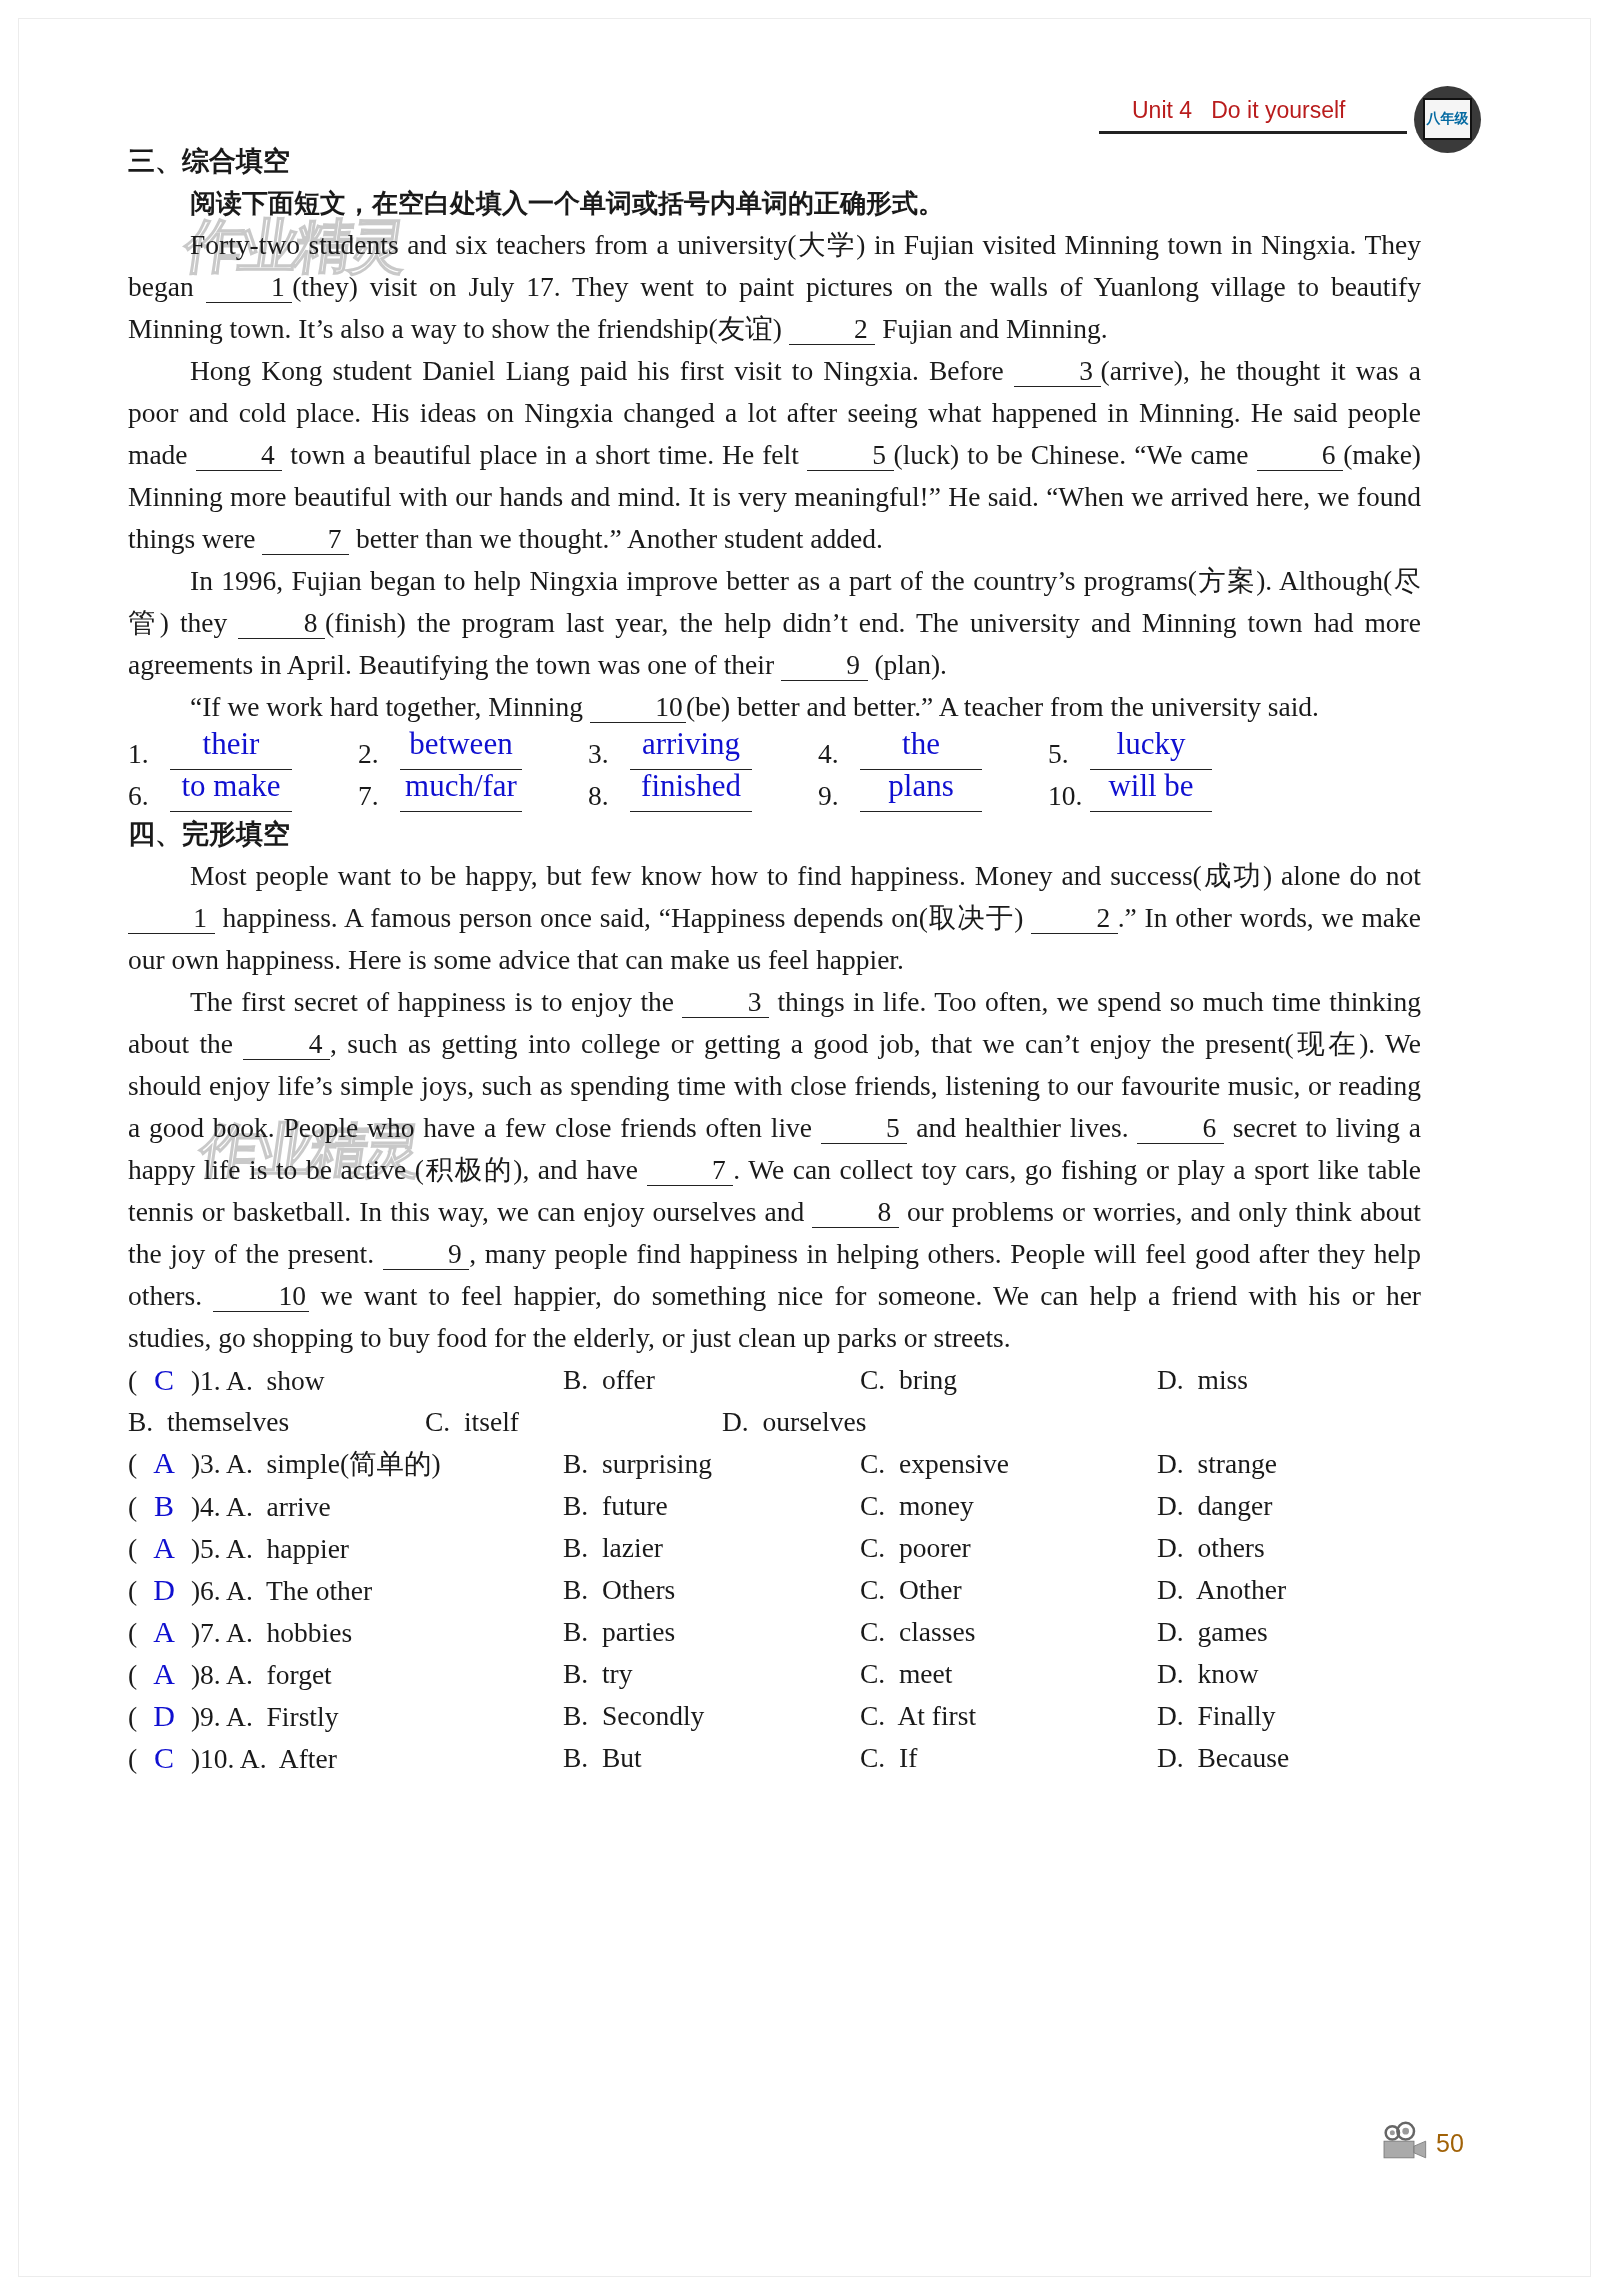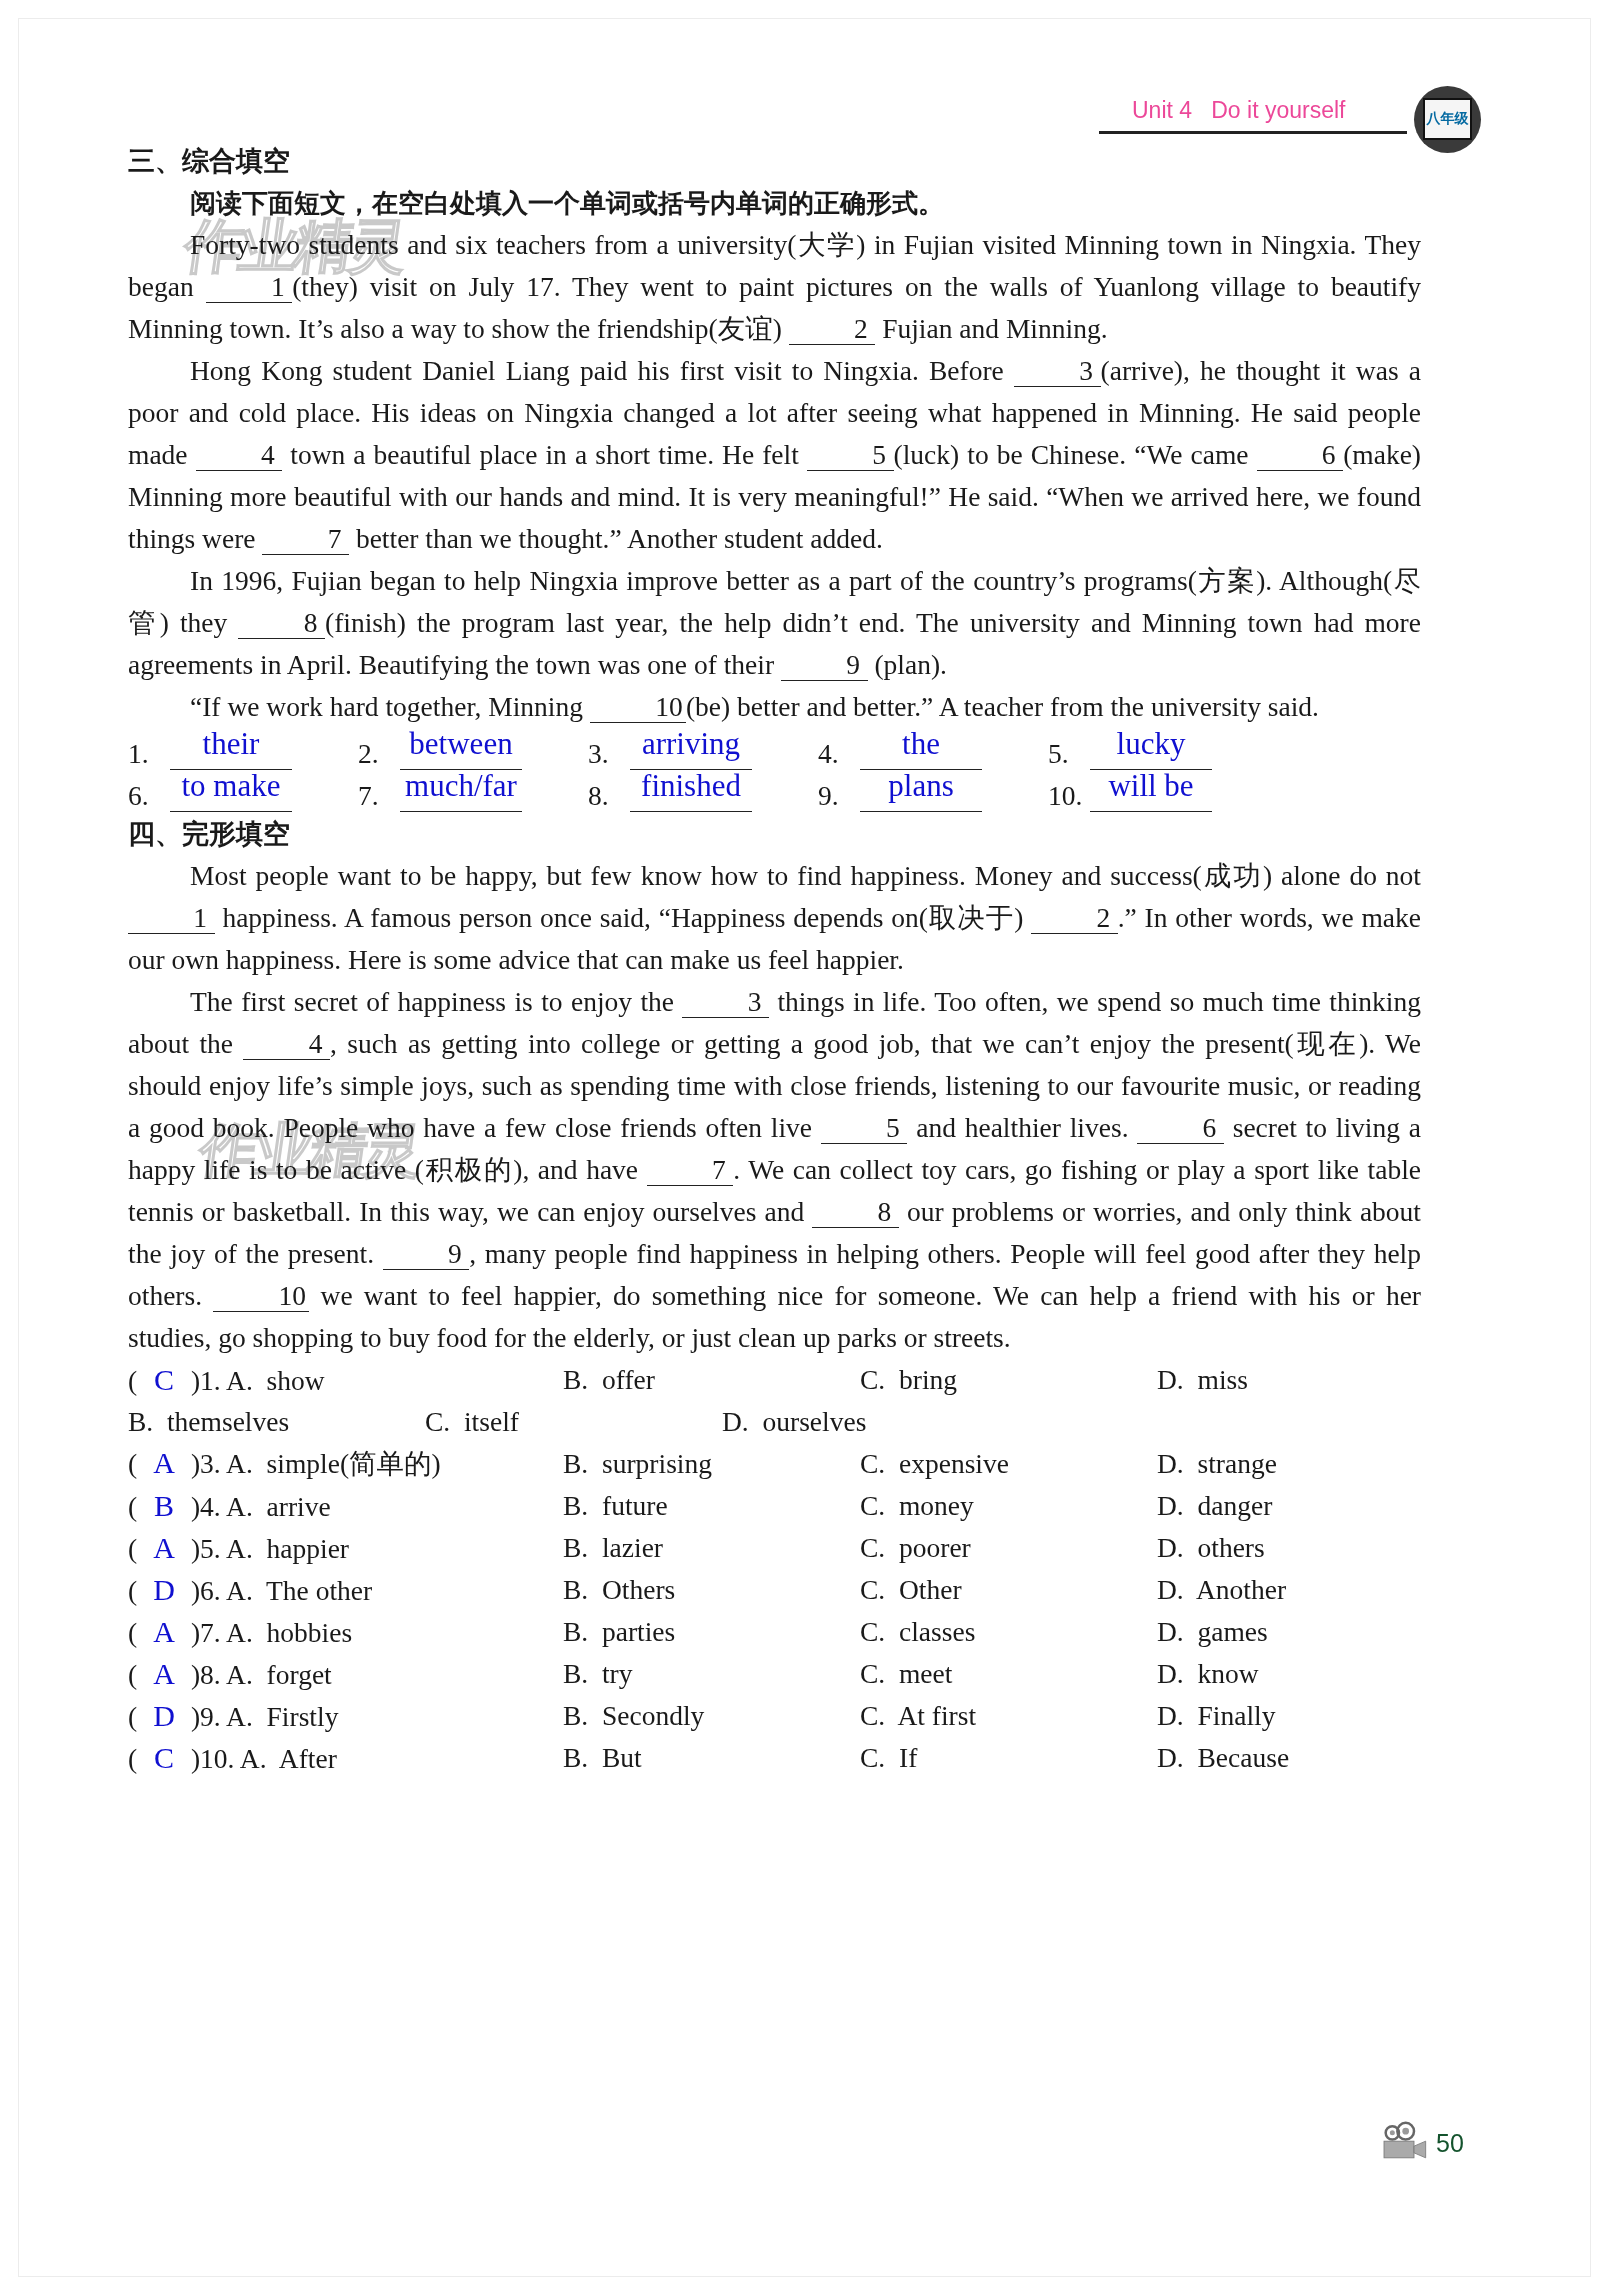--- a/index.html
+++ b/index.html
@@ -15,21 +15,21 @@
     position: absolute; left: 18.3px; top: 18.3px; right: 18.3px; bottom: 18.3px;
     border: 0.8px solid #ececec;
   }
   
   .header {
     position: absolute; left: 1092px; top: 79px; width: 442px; height: 92px;
   }
   .header-title {
     position: absolute; left: 40px; top: 18.3px;
     font-family: "Liberation Sans", "DejaVu Sans", sans-serif;
-    font-size: 23px; color: #ec4899;
+    font-size: 23px; color: #b91c1c;
     white-space: pre;
   }
   .header-rule {
     position: absolute; left: 6.7px; top: 52px; width: 308px; height: 2.5px; background: #222;
   }
   .grade-badge {
     position: absolute; left: 322px; top: 6.7px; width: 67px; height: 67px;
     border-radius: 50%; background: #3a3a3a;
     display: flex; align-items: center; justify-content: center;
   }
@@ -79,21 +79,21 @@
   .watermark {
     position: absolute; font-family: "DejaVu Sans", sans-serif; font-weight: bold;
     font-size: 58px; color: transparent; -webkit-text-stroke: 1.2px #c9c9c9;
     letter-spacing: -3.3px; transform: skew(-8deg);
   }
   
   .footer { position: absolute; left: 1379px; top: 2121px; width: 117px; height: 50px; }
   .camera-icon { position: absolute; left: 0; top: 0; width: 50px; height: 42px; }
   .page-number {
     position: absolute; left: 57px; top: 8.3px;
-    font-family: "Liberation Sans", "DejaVu Sans", sans-serif; font-size: 25px; color: #14532d;
+    font-family: "Liberation Sans", "DejaVu Sans", sans-serif; font-size: 25px; color: #a16207;
   }
 </style>
 </head>
 <body>
 
 <div class="page-border"></div>
 
 <div class="header">
   <div class="header-title">Unit 4   Do it yourself</div>
   <div class="header-rule"></div>

